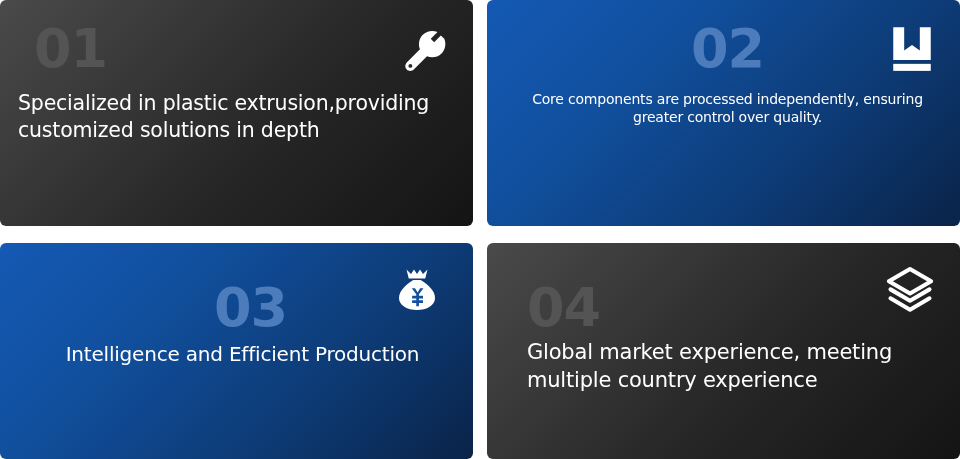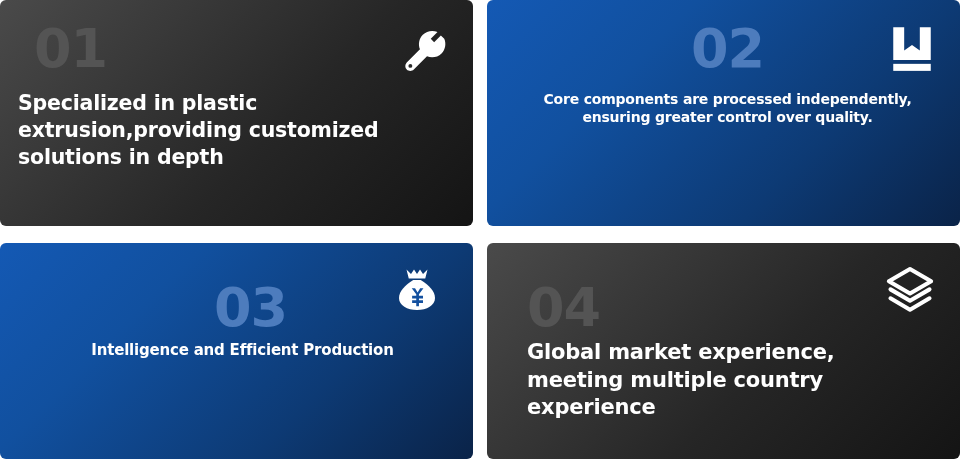--- a/index.html
+++ b/index.html
@@ -67,29 +67,29 @@
   .card-3 .card-number { margin-left: 16px; margin-bottom: 6px; }
   .card-4 .card-number { margin-left: 0px; margin-bottom: 4px; }
   .card-2 .card-number { margin-left: 0px; }
 
   .theme-dark .card-number { color: #545454; }
   .theme-blue .card-number { color: #4d7cbd; }
 
   .card-text {
     color: #ffffff;
     font-family: "DejaVu Sans", sans-serif;
-    font-weight: bold;
+    font-weight: normal;
     font-size: 20.5px;
     line-height: 1.32;
     letter-spacing: -0.2px;
     margin: 0;
     max-width: 440px;
   }
   .card-2 .card-text { font-size: 14px; max-width: 430px; }
-  .card-3 .card-text { font-size: 15px; }
+  .card-3 .card-text { font-size: 20px; }
   .card-4 .card-text { font-size: 21px; max-width: 370px; }
 
   .card-icon {
     position: absolute;
     color: #ffffff;
     line-height: 0;
   }
   .card-1 .card-icon { top: 26px; right: 25px; }
   .card-2 .card-icon { top: 24px; right: 23px; }
   .card-3 .card-icon { top: 22px; right: 32px; }

